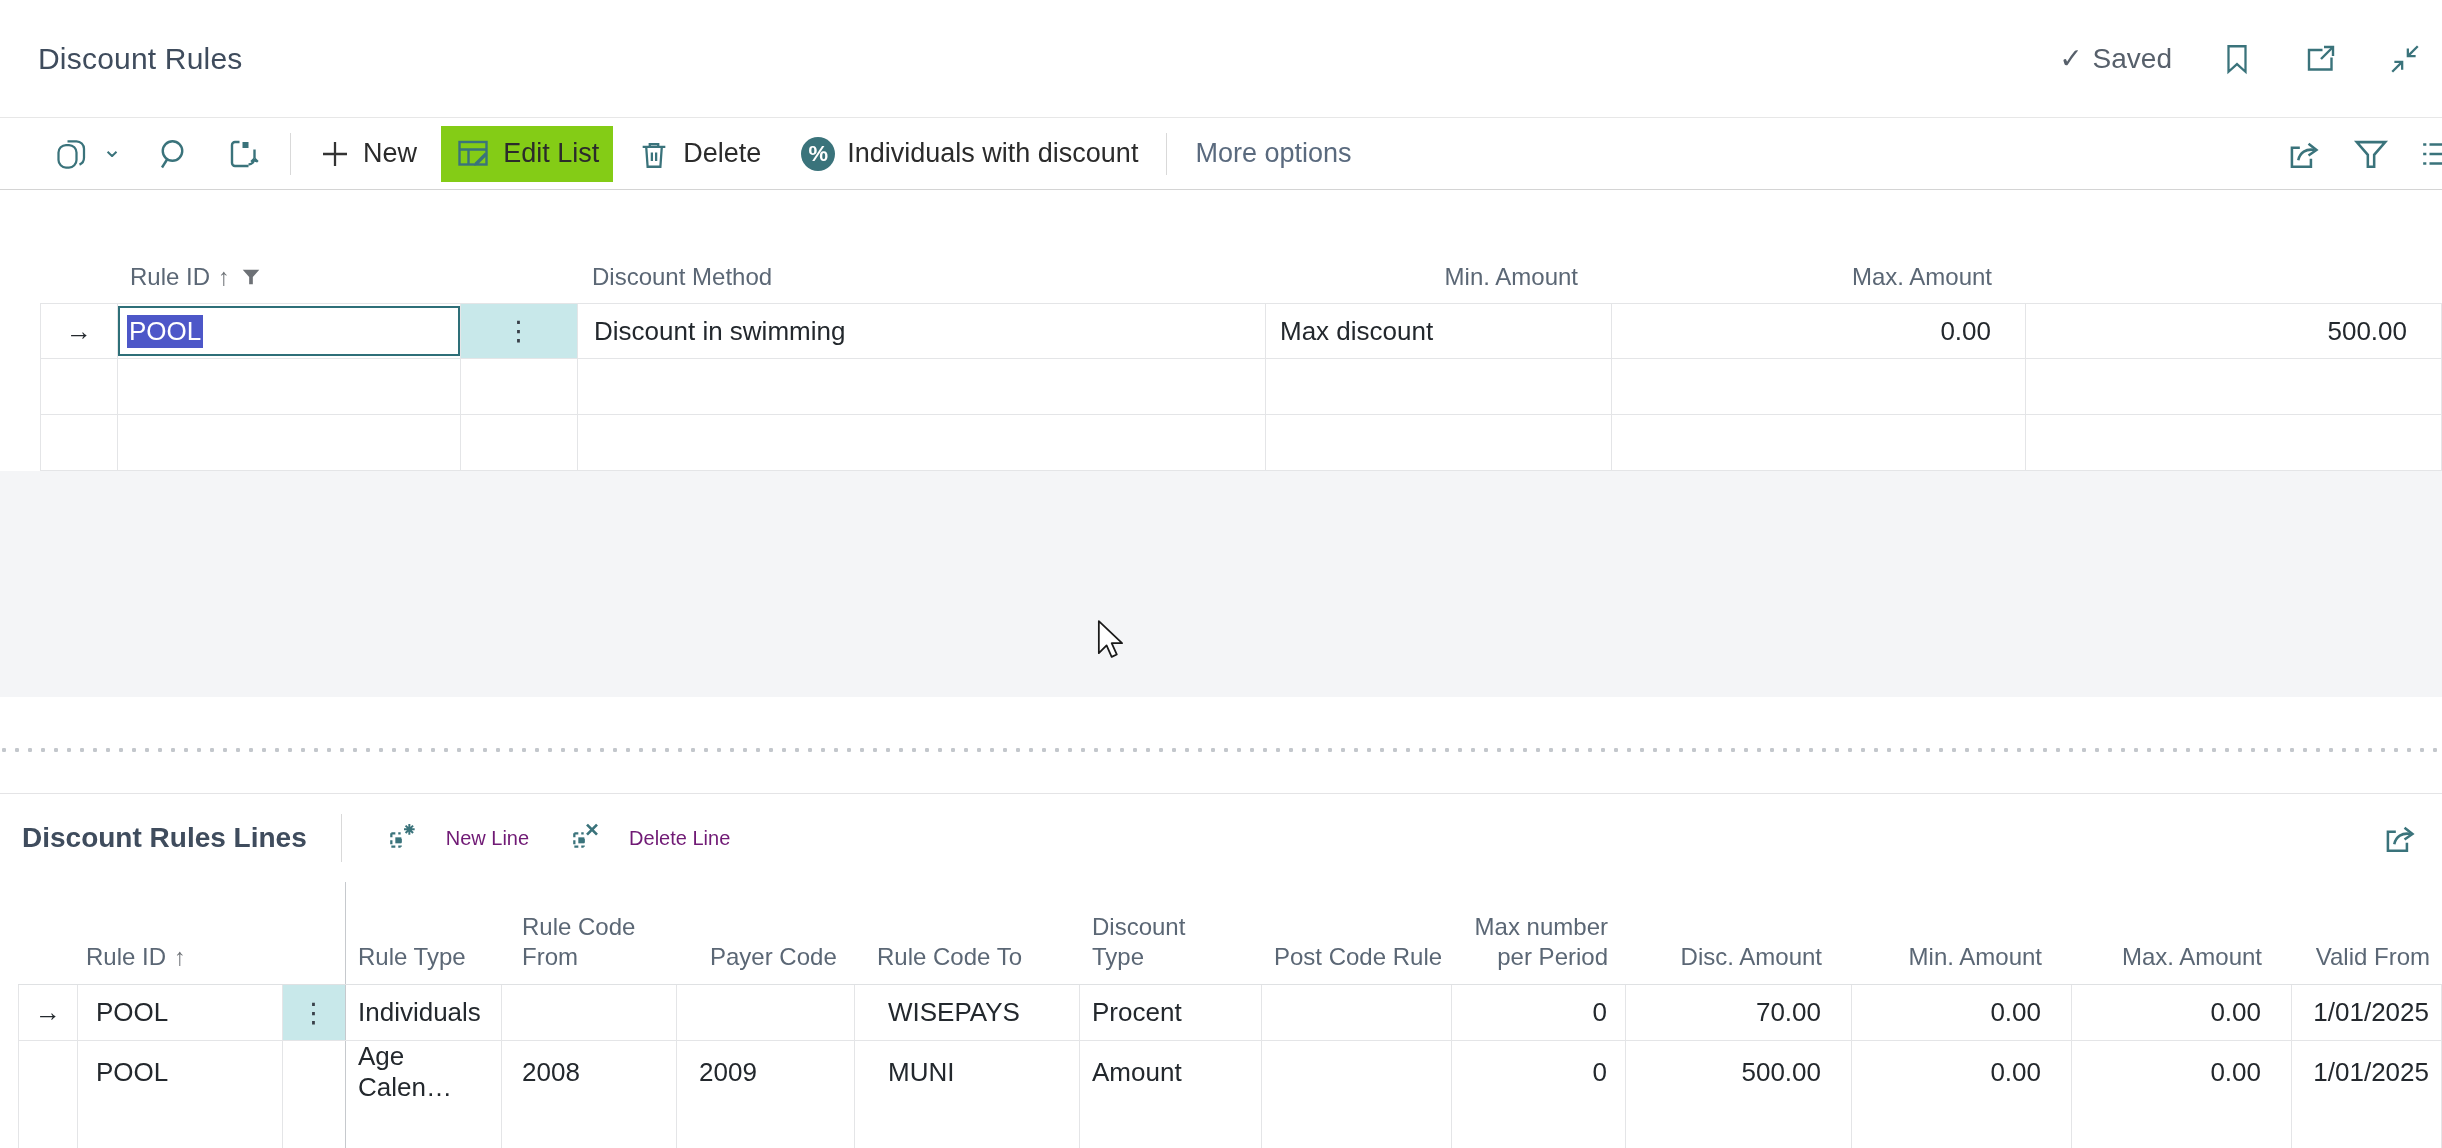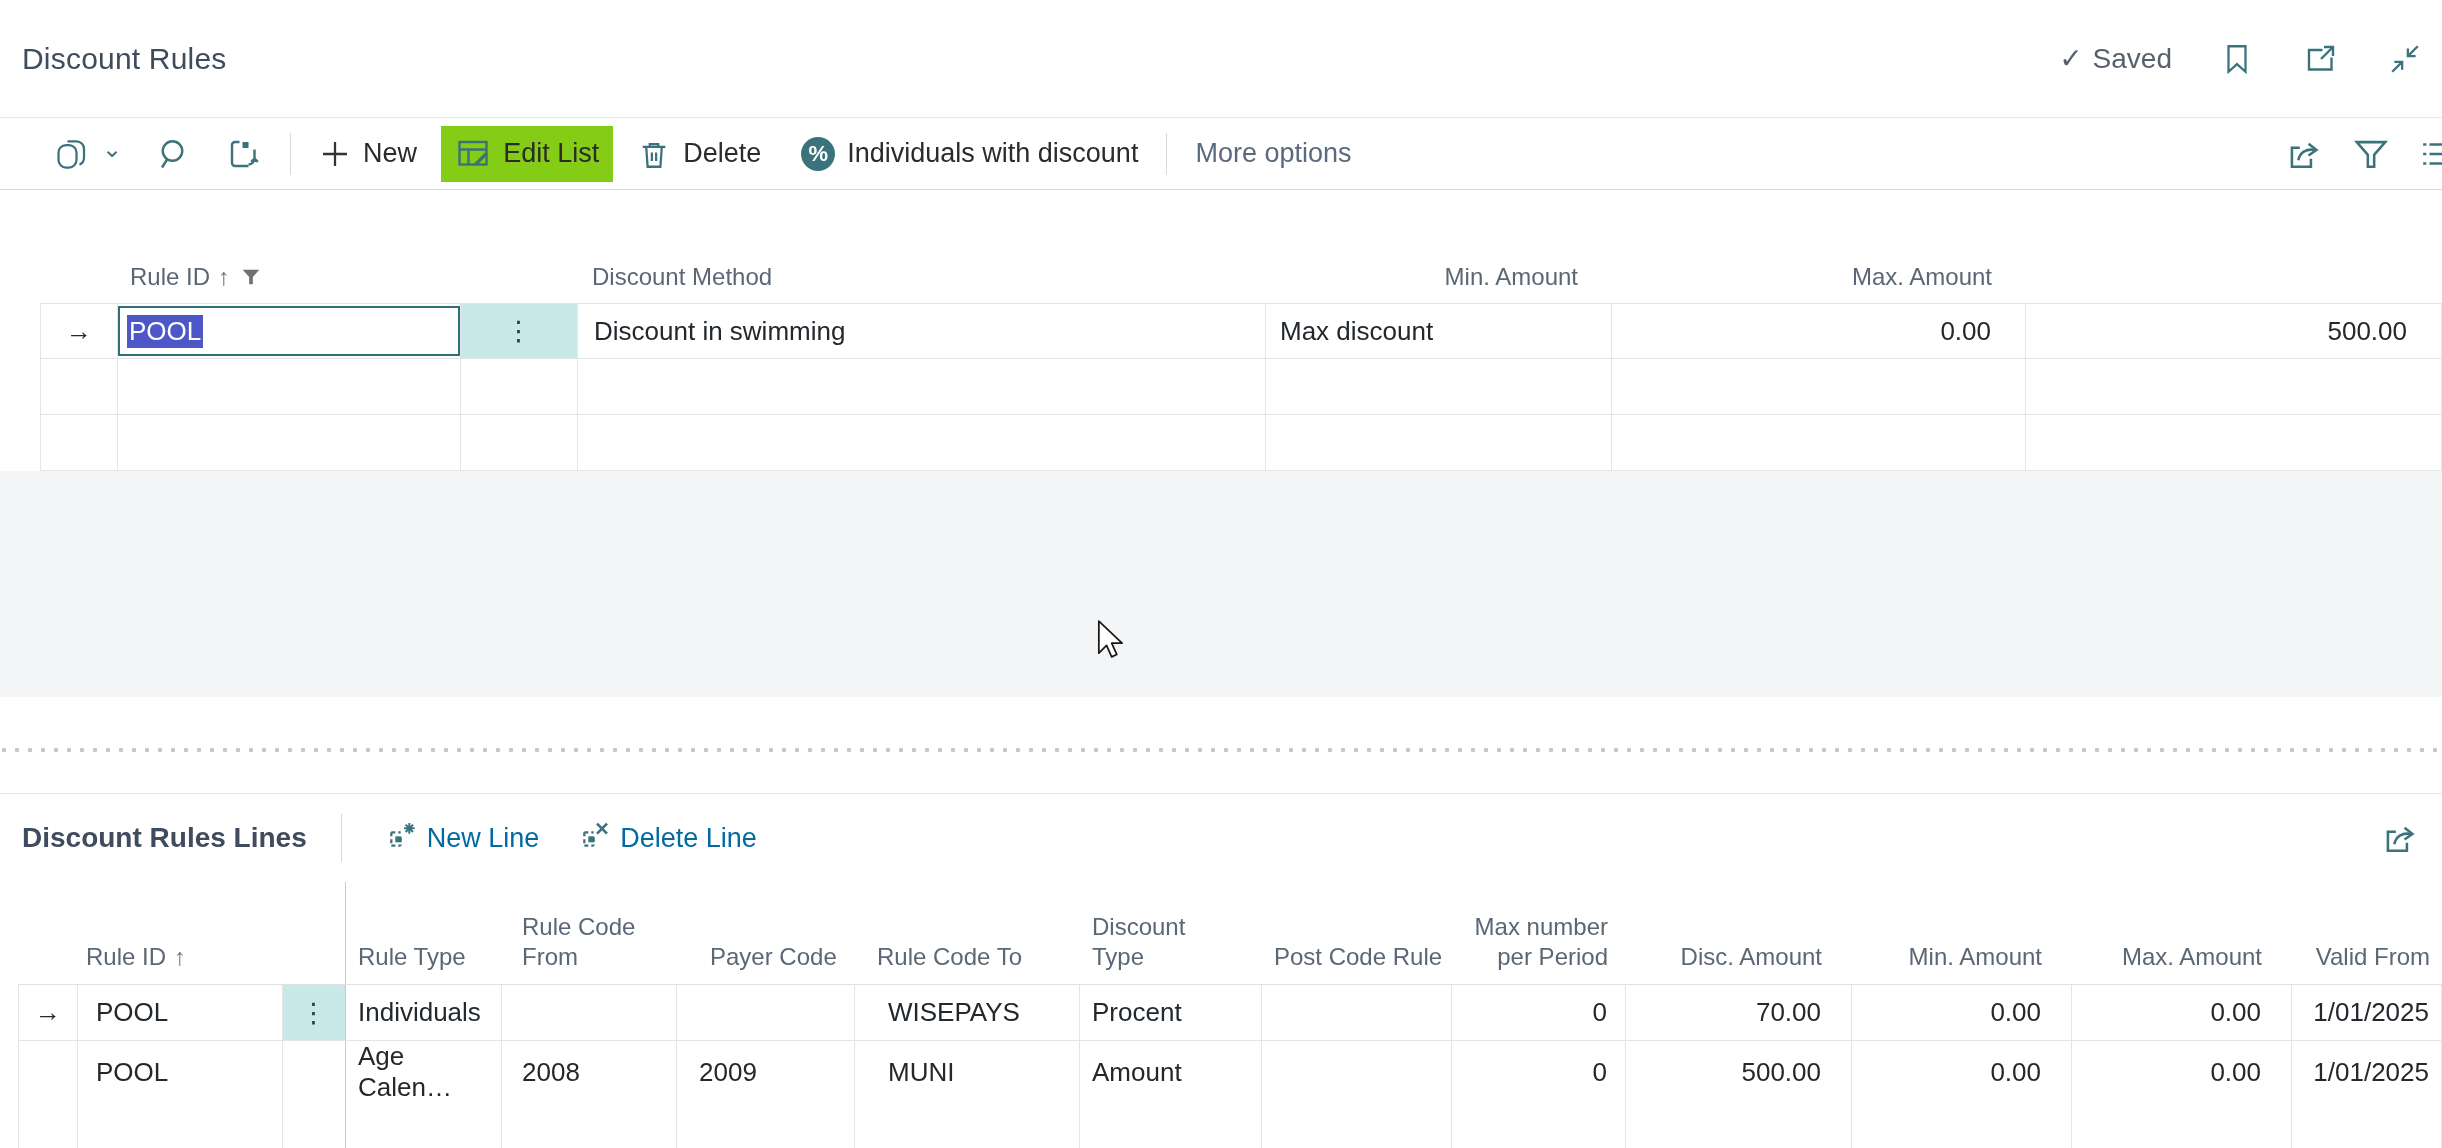--- a/index.html
+++ b/index.html
@@ -2,21 +2,21 @@
 <html><head>
 <meta charset="utf-8">
 <style>
   * { margin:0; padding:0; box-sizing:border-box; }
   html,body { background:#fff; }
   body { font-family:"Liberation Sans","DejaVu Sans",sans-serif; color:#23282d; }
   .screen { position:relative; width:2442px; height:1148px; background:#fff; overflow:hidden; }
 
   
   .titlebar { position:relative; height:117px; display:flex; align-items:center; }
-  .page-title { font-size:30px; font-weight:400; color:#3f4c5d; margin-left:22px; letter-spacing:.2px; }
+  .page-title { font-size:30px; font-weight:400; color:#3f4c5d; margin-left:38px; letter-spacing:.2px; }
   .title-right { position:absolute; right:18px; top:0; height:100%; display:flex; align-items:center; gap:46px; }
   .saved { display:flex; align-items:center; gap:10px; font-size:28px; color:#57606b; }
   .saved .check { font-size:28px; color:#57606b; }
   .t-icon { width:38px; height:38px; display:flex; align-items:center; justify-content:center; }
   .t-icon svg { display:block; }
 
   
   .toolbar { height:73px; border-top:1px solid #e7e7e7; border-bottom:1px solid #d4d4d4;
              display:flex; align-items:center; padding-left:40px; position:relative; overflow:hidden; }
   .tb-btn { display:flex; align-items:center; gap:12px; height:56px; padding:0 14px;
@@ -55,21 +55,21 @@
   .dotted-sep { height:4px; width:100%;
       background-image:radial-gradient(circle at 4px 2px, #c3c7cc 2px, rgba(0,0,0,0) 2.4px);
       background-size:13px 4px; background-repeat:repeat-x; }
   .gap-white-b { height:41px; background:#fff; }
 
   
   .lines-part { border-top:1px solid #e4e4e6; }
   .lines-toolbar { height:88px; display:flex; align-items:center; position:relative; }
   .lines-title { font-size:28px; font-weight:700; color:#3f4c5d; margin-left:22px; }
   .lt-sep { width:1px; height:48px; background:#d9d9d9; margin:0 28px 0 34px; }
-  .lt-btn { display:flex; align-items:center; gap:9px; font-size:27px; color:#0369a1;
+  .lt-btn { display:flex; align-items:center; gap:28px; font-size:20px; color:#701a75;
             padding:0 16px; height:56px; cursor:pointer; }
   .lines-share { position:absolute; right:24px; top:50%; transform:translateY(-50%); }
 
   .lgrid { display:grid;
     grid-template-columns:60px 205px 63px 156px 175px 178px 225px 182px 190px 174px 226px 220px 220px minmax(0,1fr);
     margin-left:18px; }
   .lg-head { height:103px; border-bottom:1px solid #dfe1e3; }
   .lg-head .hcell { display:flex; align-items:flex-end; padding-bottom:12px; font-size:24px;
                     color:#5b6775; line-height:1.25; }
   .lg-head .hcell.frozen { border-right:1px solid #c6c9cd; }

